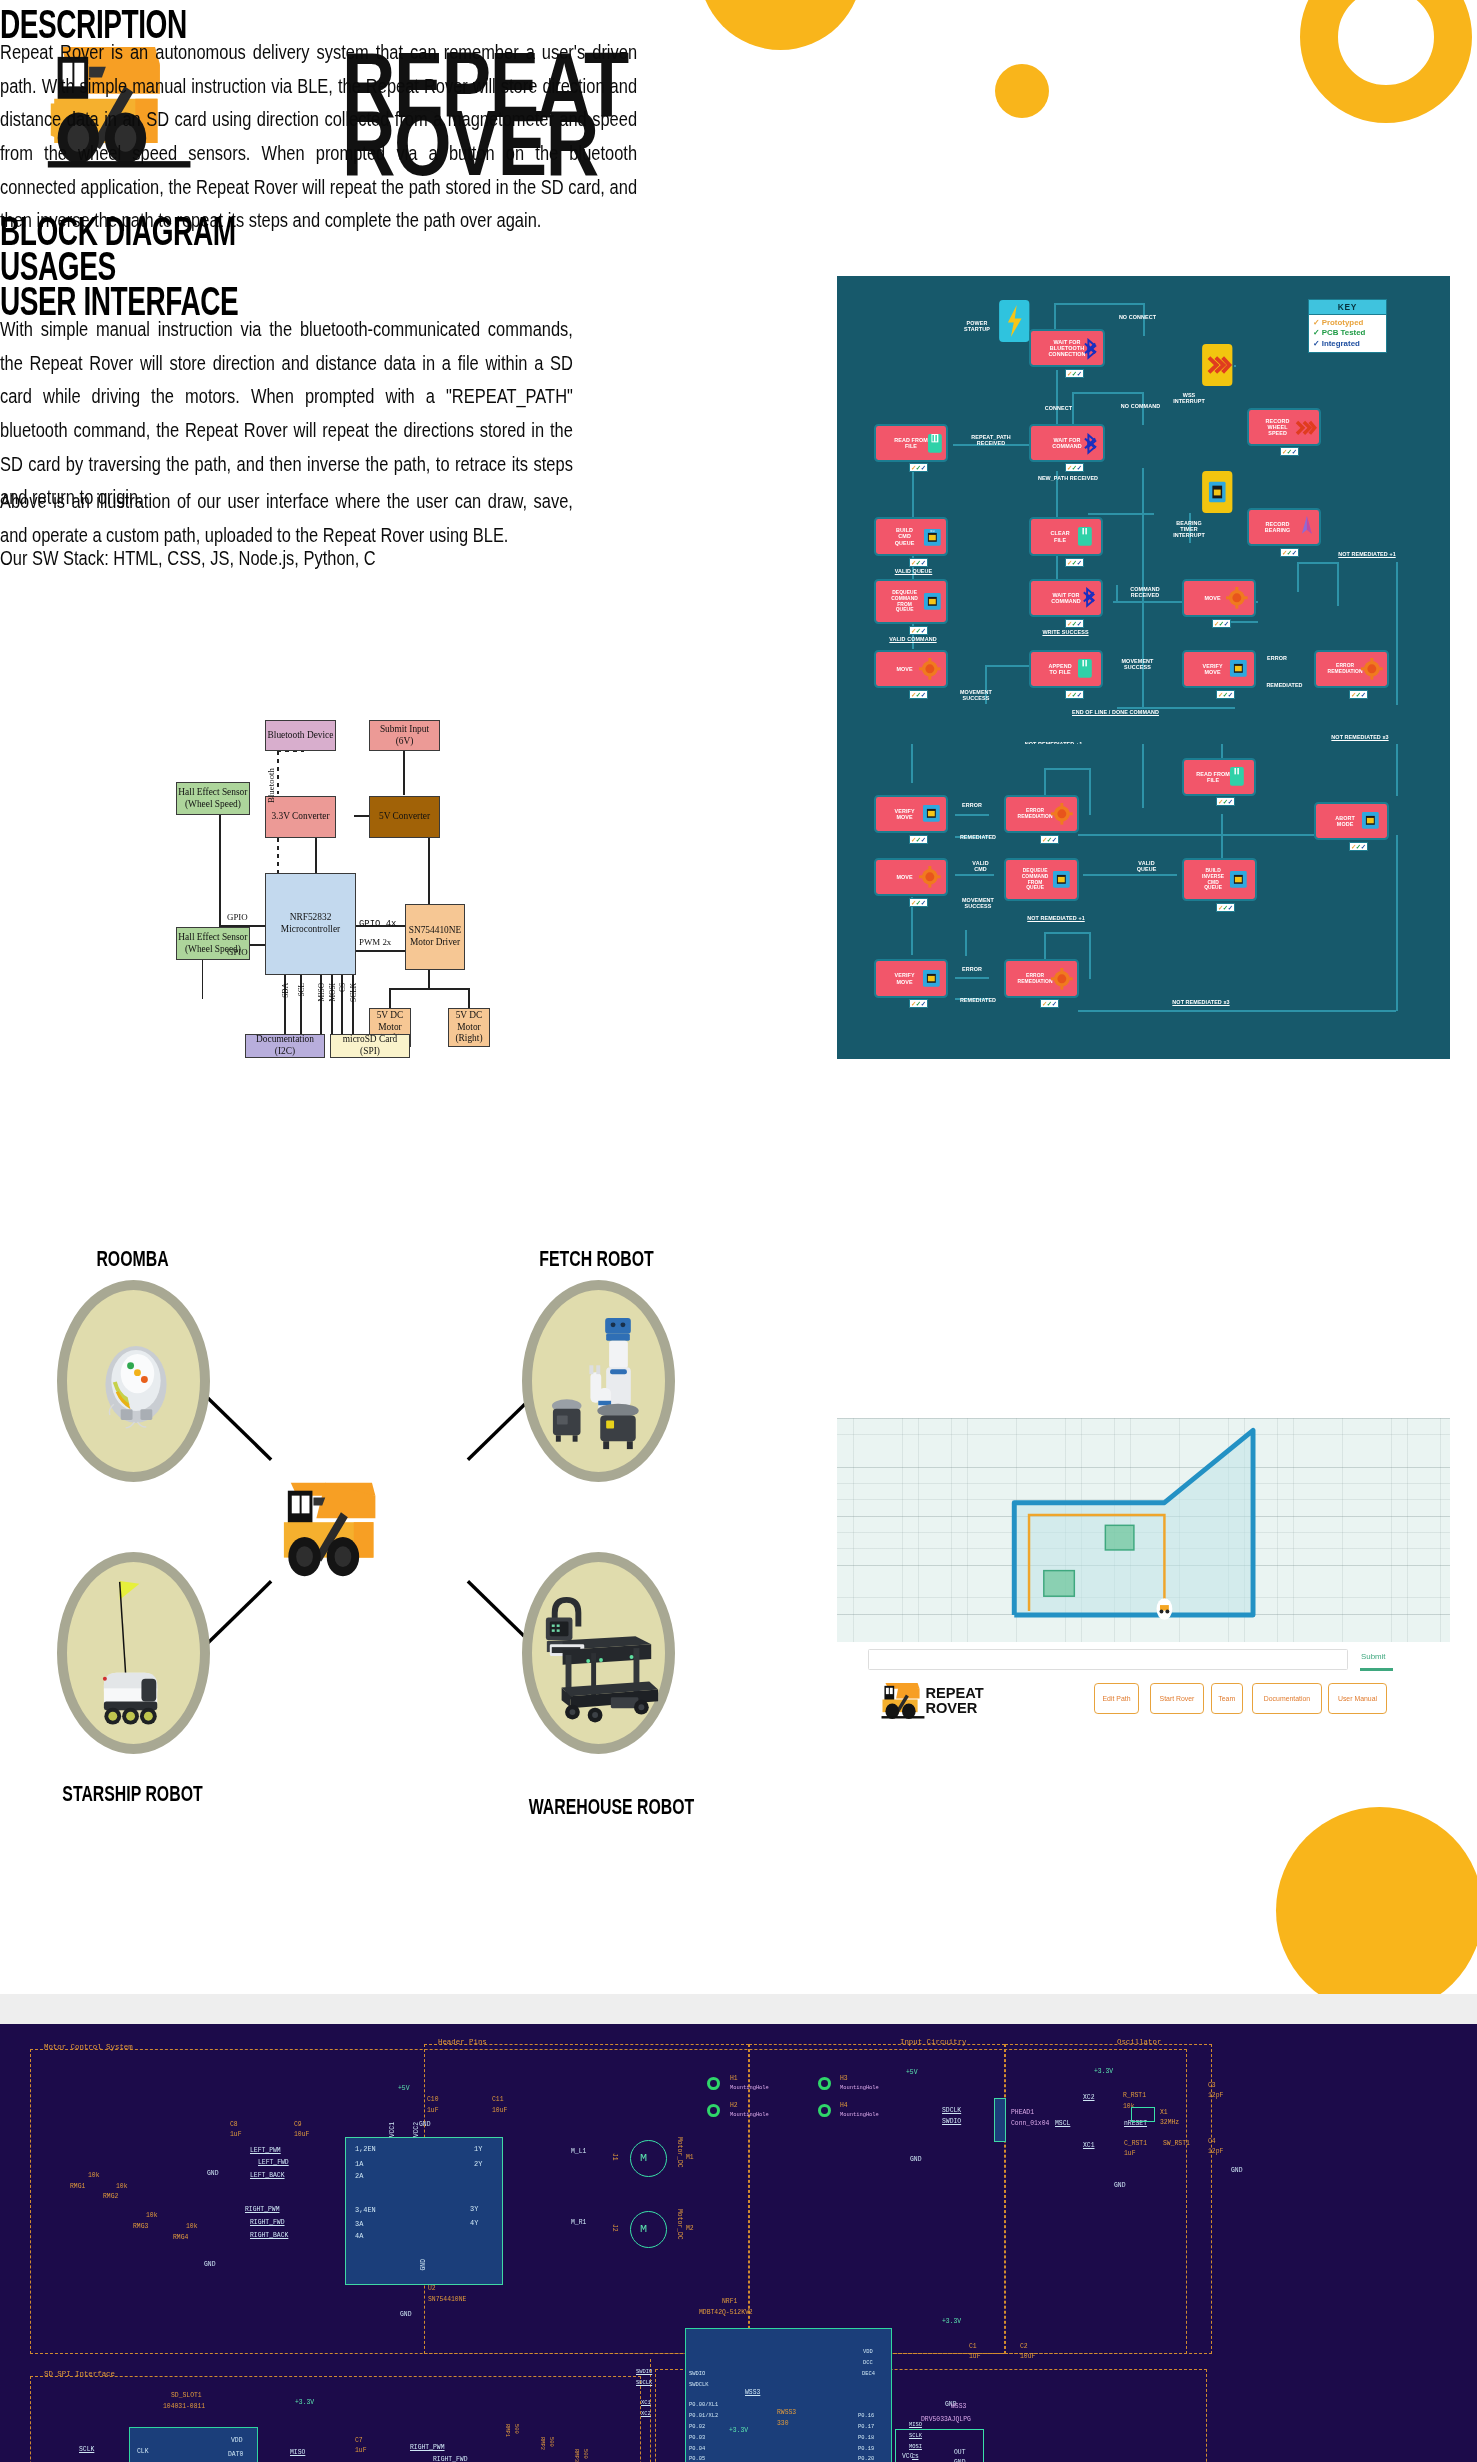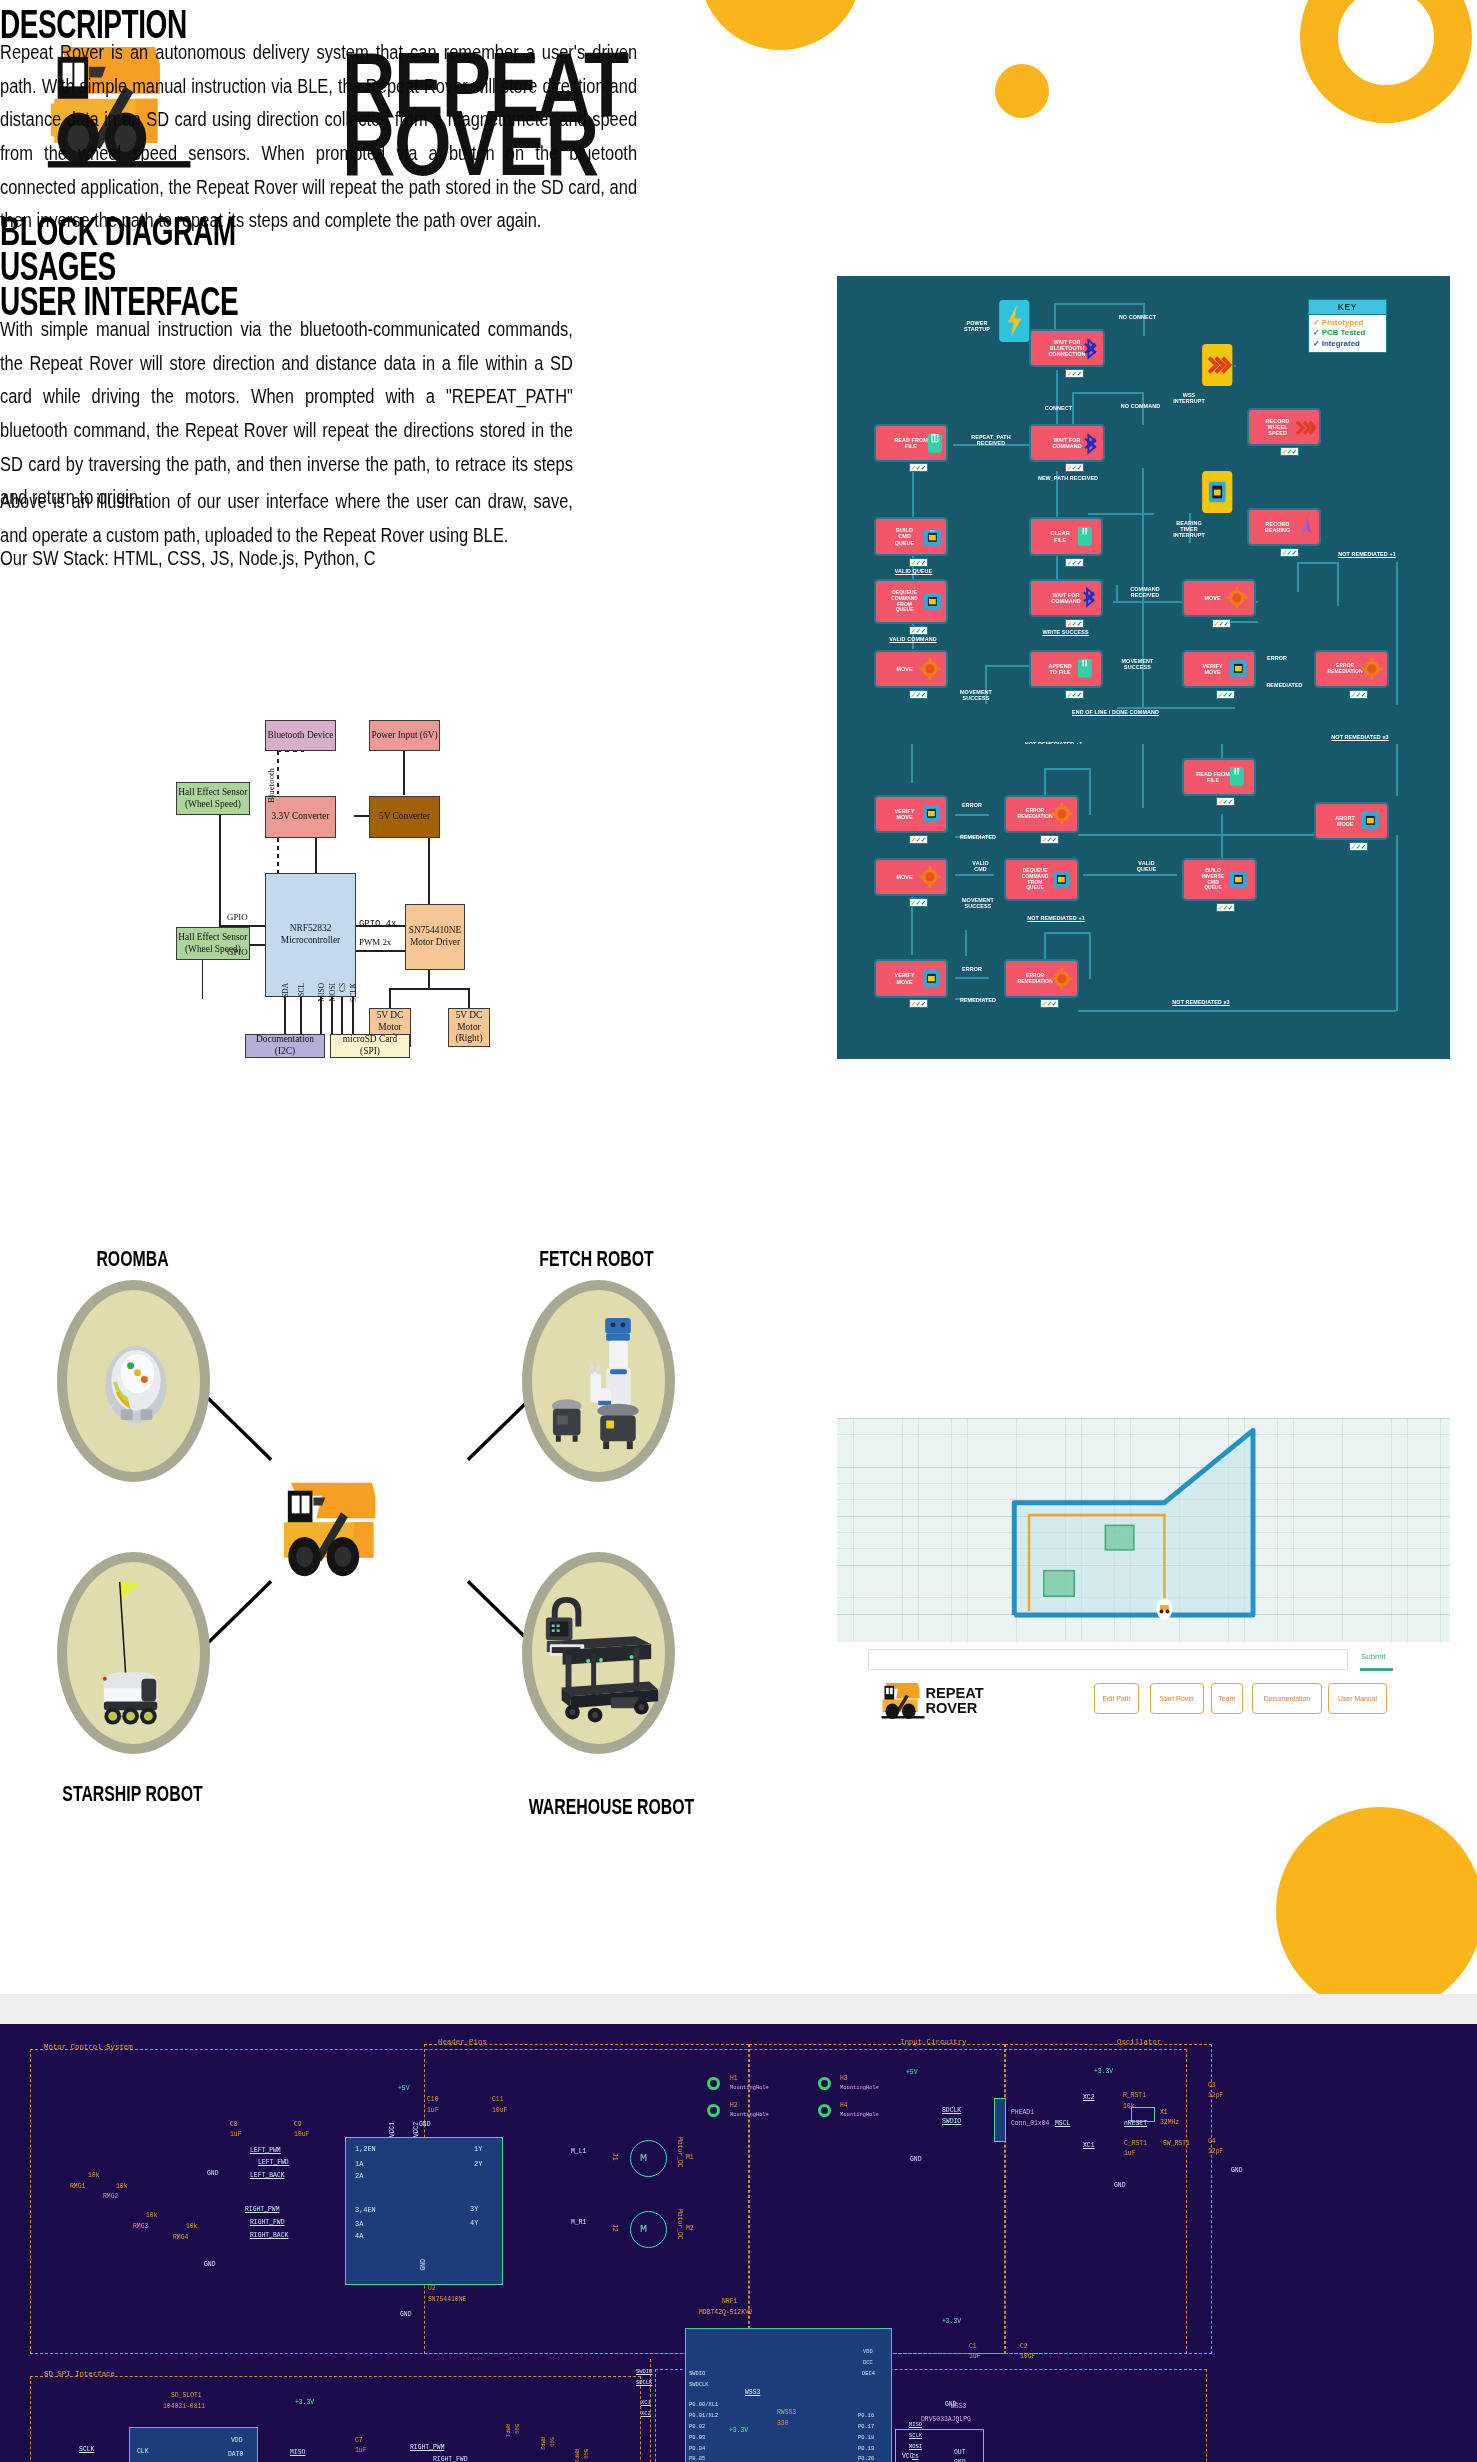--- a/index.html
+++ b/index.html
@@ -193,35 +193,35 @@
     <div class="bd-line" style="left:128px; top:266px; width:1.5px; height:59px;"></div>
     <div class="bd-line" style="left:148px; top:266px; width:1.5px; height:59px;"></div>
     <div class="bd-line" style="left:159px; top:266px; width:1.5px; height:59px;"></div>
     <div class="bd-line" style="left:169px; top:266px; width:1.5px; height:59px;"></div>
     <div class="bd-line" style="left:180px; top:266px; width:1.5px; height:59px;"></div>
 
     <div class="bd-box" style="left:93px; top:10.8px; width:71px; height:31.5px; background:#D8AECD;">
       <span>Bluetooth Device</span>
     </div>
     <div class="bd-box" style="left:197px; top:10.8px; width:71px; height:31.5px; background:#EC9A96;">
-      <span>Power Input (6V)</span>
+      <span>Submit Input (6V)</span>
     </div>
     <div class="bd-box" style="left:93px; top:87px; width:71px; height:42px; background:#EC9A96;">
       <span>3.3V Converter</span>
     </div>
     <div class="bd-box" style="left:197px; top:87px; width:71px; height:42px; background:#a16207;">
       <span>5V Converter</span>
     </div>
     <div class="bd-box" style="left:3.9px; top:73px; width:74px; height:33px; background:#ADD59B;">
       <span>Hall Effect Sensor (Wheel Speed)</span>
     </div>
     <div class="bd-box" style="left:3.9px; top:218px; width:74px; height:33px; background:#ADD59B;">
       <span>Hall Effect Sensor (Wheel Speed)</span>
     </div>
-    <div class="bd-box" style="left:93px; top:164px; width:91px; height:124px; background:#C3D9EE;">
+    <div class="bd-box" style="left:93px; top:164px; width:91px; height:102px; background:#C3D9EE;">
       <span>NRF52832 Microcontroller</span>
     </div>
     <div class="bd-box" style="left:233px; top:195px; width:60px; height:66px; background:#F6C794;">
       <span>SN754410NE Motor Driver</span>
     </div>
     <div class="bd-box" style="left:197px; top:299px; width:42px; height:39px; background:#F6C794;">
       <span>5V DC Motor (Left)</span>
     </div>
     <div class="bd-box" style="left:276px; top:299px; width:42px; height:39px; background:#F6C794;">
       <span>5V DC Motor (Right)</span>

